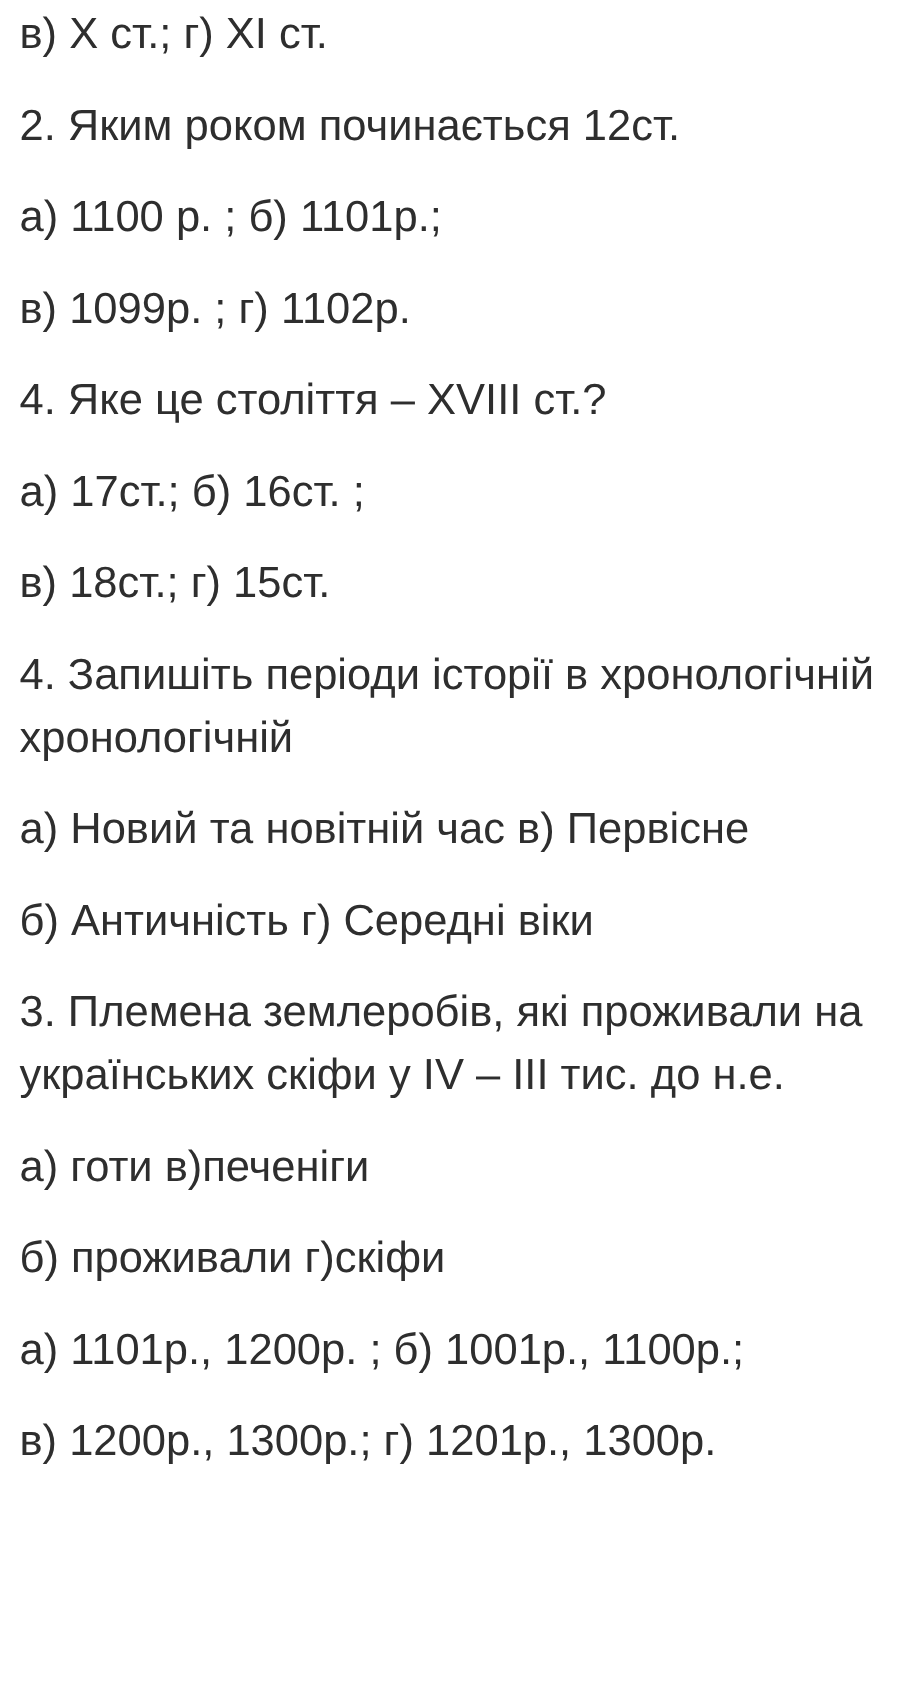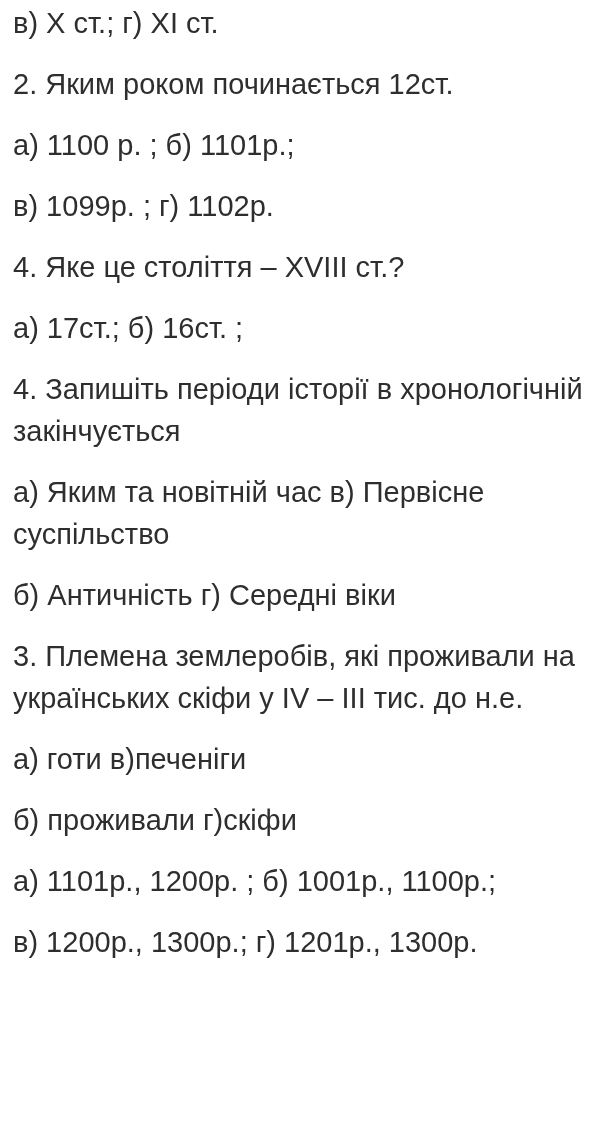--- a/index.html
+++ b/index.html
@@ -53,29 +53,31 @@
   </p>
 
   <p class="para">
     <span class="line">4. Яке це століття – XVIII ст.?</span>
   </p>
 
   <p class="para">
     <span class="line">а) 17ст.; б) 16ст. ;</span>
   </p>
 
+  <p class="para">
+    <span class="line">в) 18ст.; г) 15ст.</span>
+  </p>
 
   <p class="para">
     <span class="line">4. Запишіть періоди історії в хронологічній</span>
-    <span class="line">закінчується</span>
+    <span class="line">хронологічній</span>
   </p>
 
   <p class="para">
-    <span class="line">а) Яким та новітній час в) Первісне</span>
-    <span class="line">суспільство</span>
+    <span class="line">а) Новий та новітній час в) Первісне</span>
   </p>
 
   <p class="para">
     <span class="line">б) Античність г) Середні віки</span>
   </p>
 
   <p class="para">
     <span class="line">3. Племена землеробів, які проживали на</span>
     <span class="line">українських скіфи у IV – III тис. до н.е.</span>
   </p>

